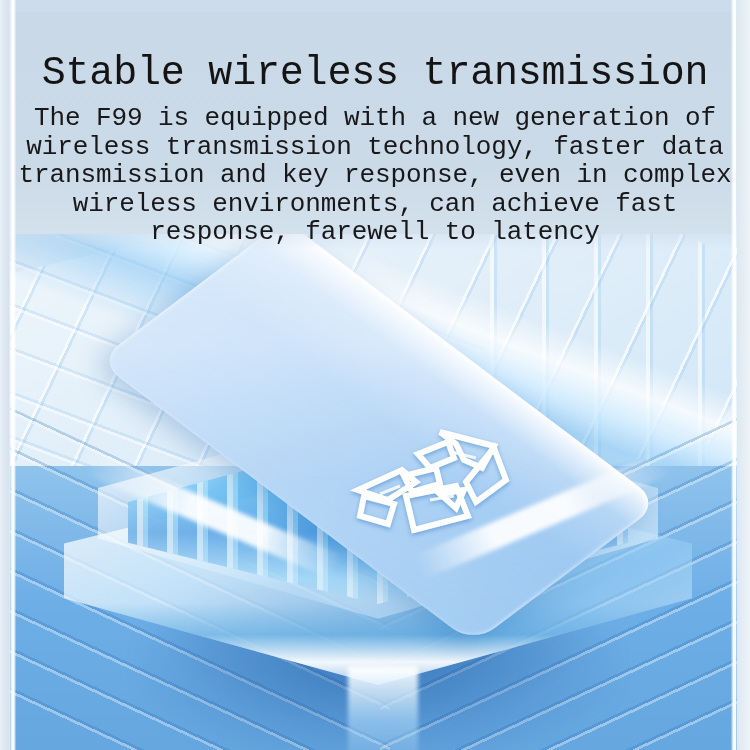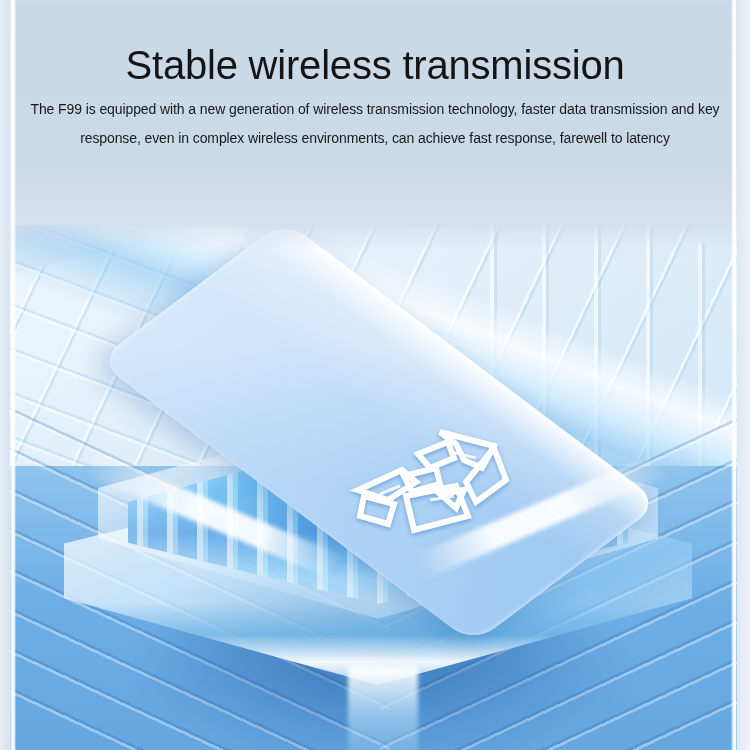--- a/index.html
+++ b/index.html
@@ -57,45 +57,46 @@
     position: absolute;
     top: 0; bottom: 0; left: 737px;
     width: 13px;
     background: linear-gradient(to left, #eef4f9 0%, #dde8f1 100%);
     z-index: 39;
   }
 
   
   .header {
     position: absolute;
-    top: 3px;
+    top: 12px;
     left: 0;
     width: 750px;
     height: 222px;
     background: linear-gradient(to bottom, #c9d9e7 0%, #cbdae7 70%, #d3e1ec 100%);
     z-index: 30;
     text-align: center;
+    font-family: Liberation Mono, monospace;
   }
   .title {
     position: absolute;
     top: 38px;
     left: 0;
     width: 750px;
     font-size: 40px;
     line-height: 48px;
     font-weight: 400;
     color: #141414;
     letter-spacing: -0.2px;
   }
   .subtitle {
     position: absolute;
     top: 92px;
     left: 18px;
     width: 714px;
-    font-size: 14px;
+    font-size: 26px;
     line-height: 28.5px;
     font-weight: 400;
     color: #18181a;
     text-align: center;
     letter-spacing: -0.1px;
   }
 
   
   .photo {
     position: absolute;

